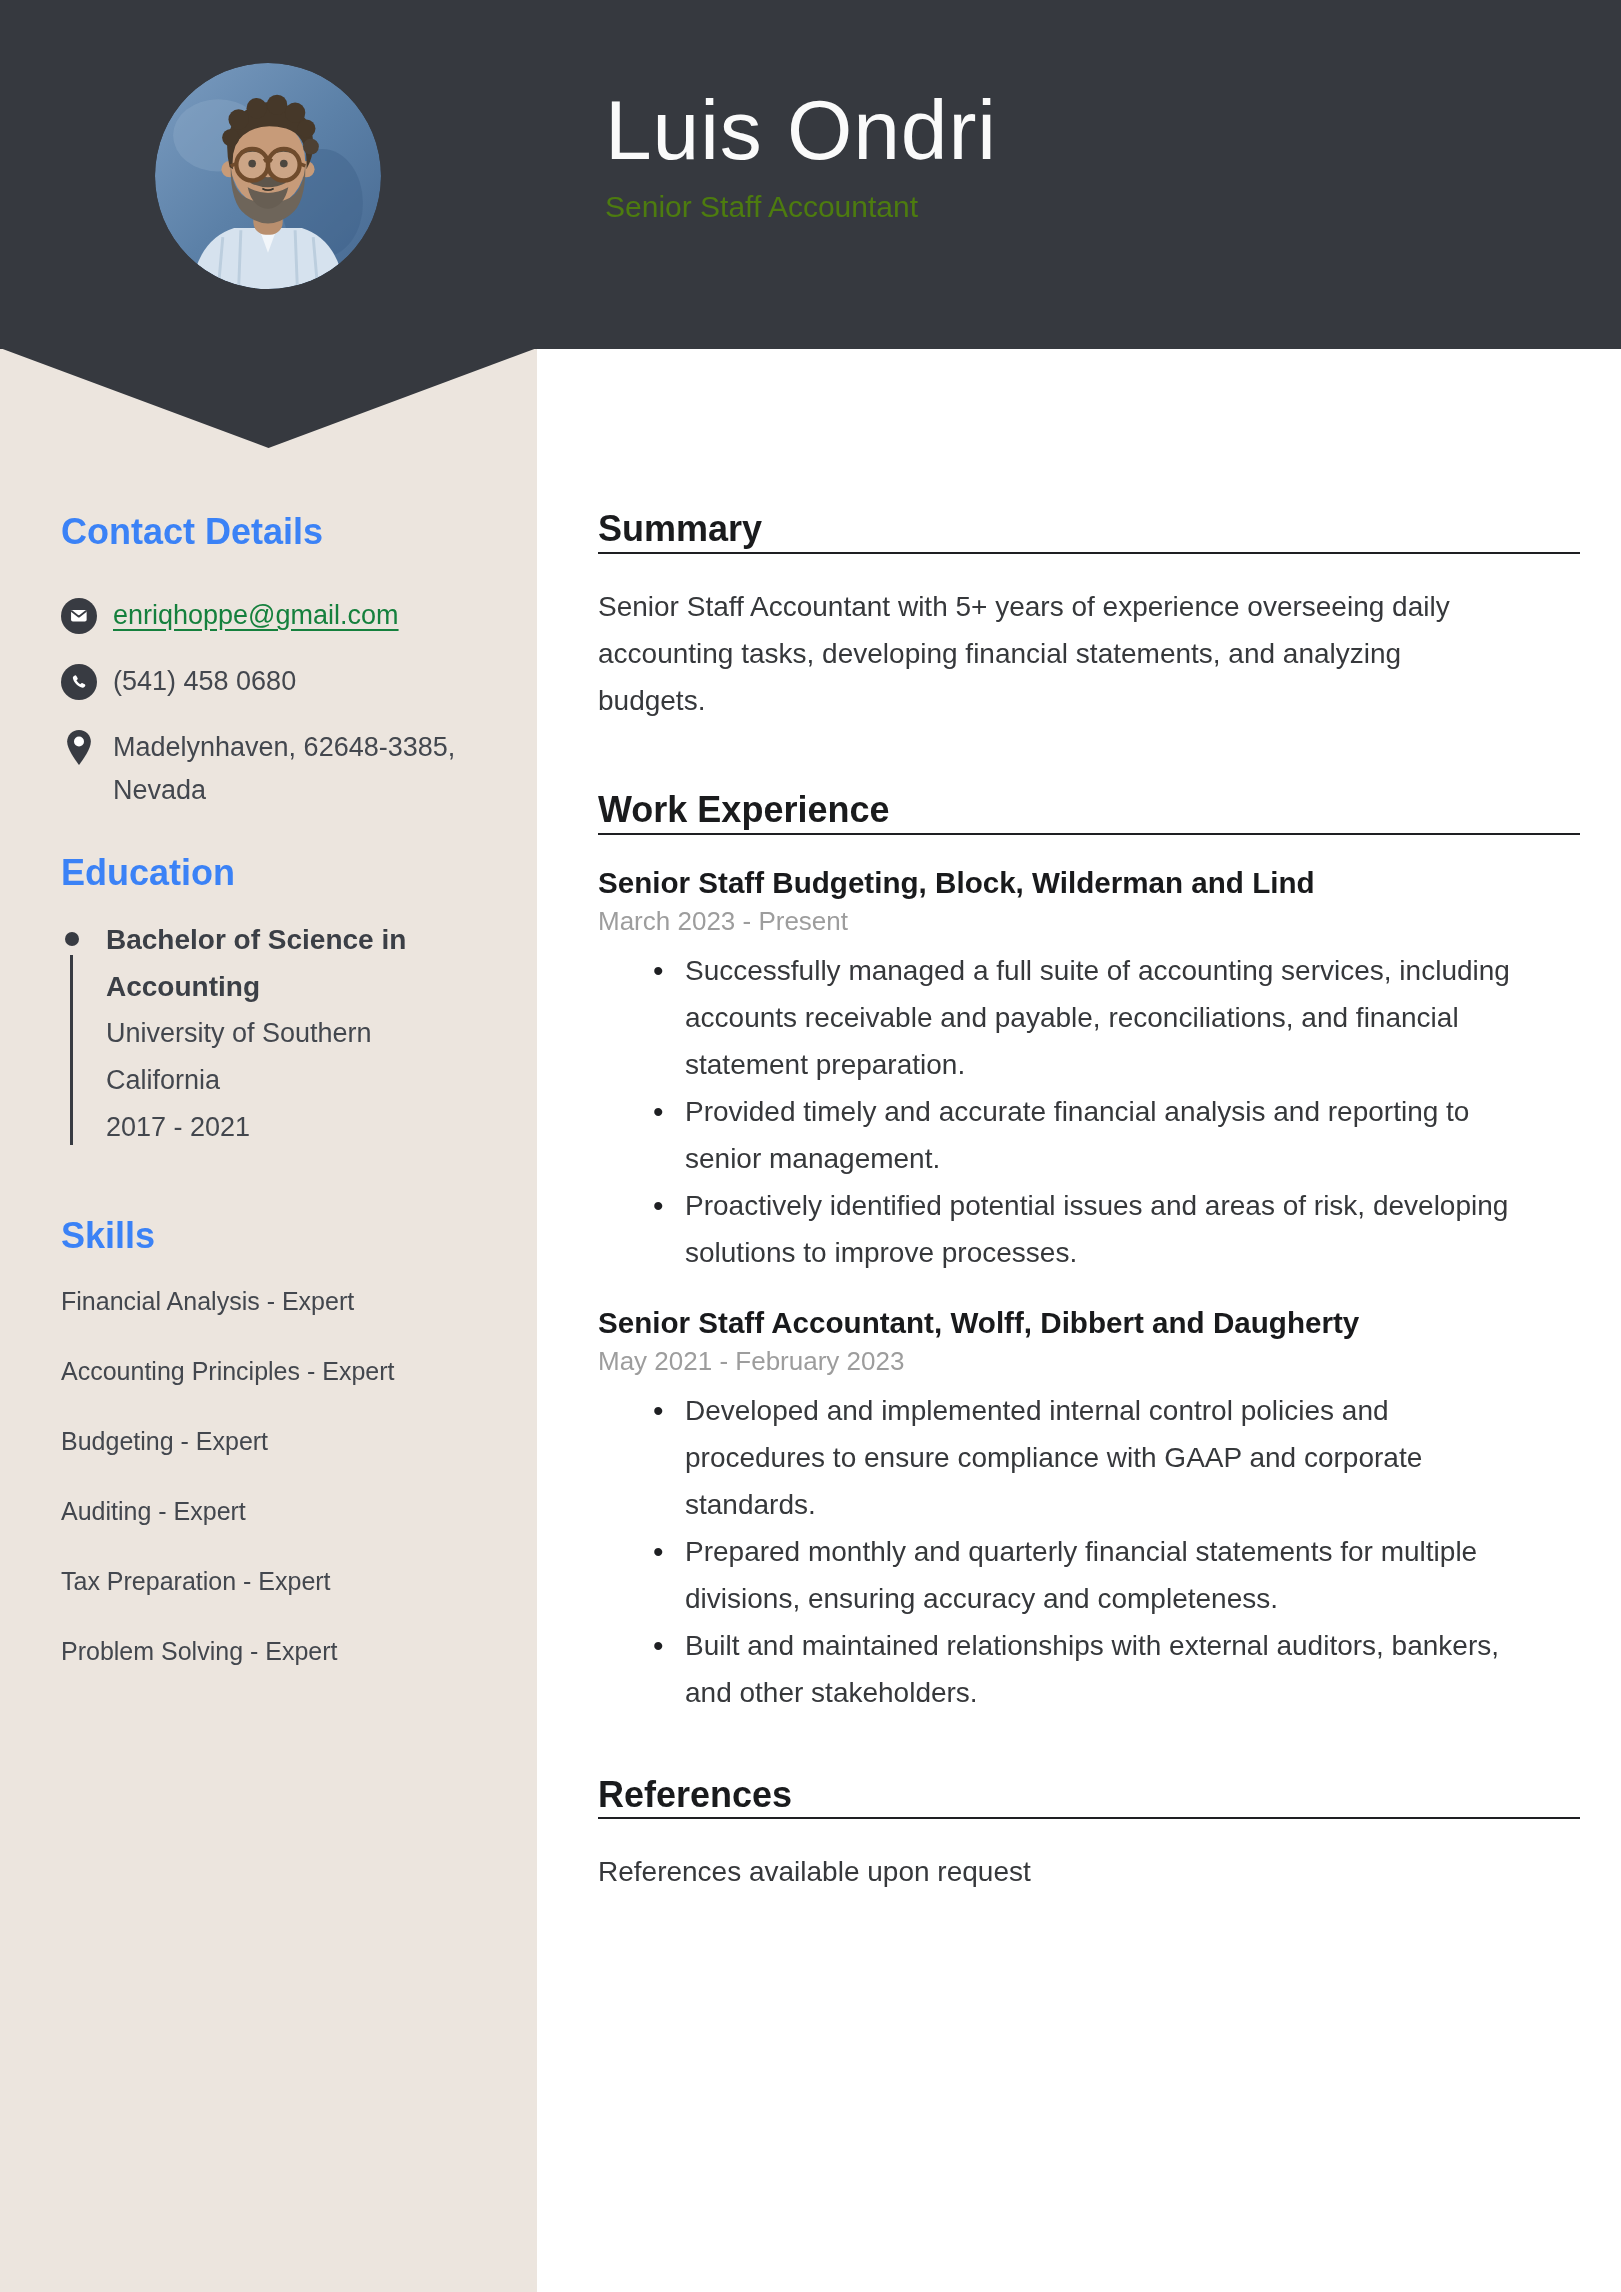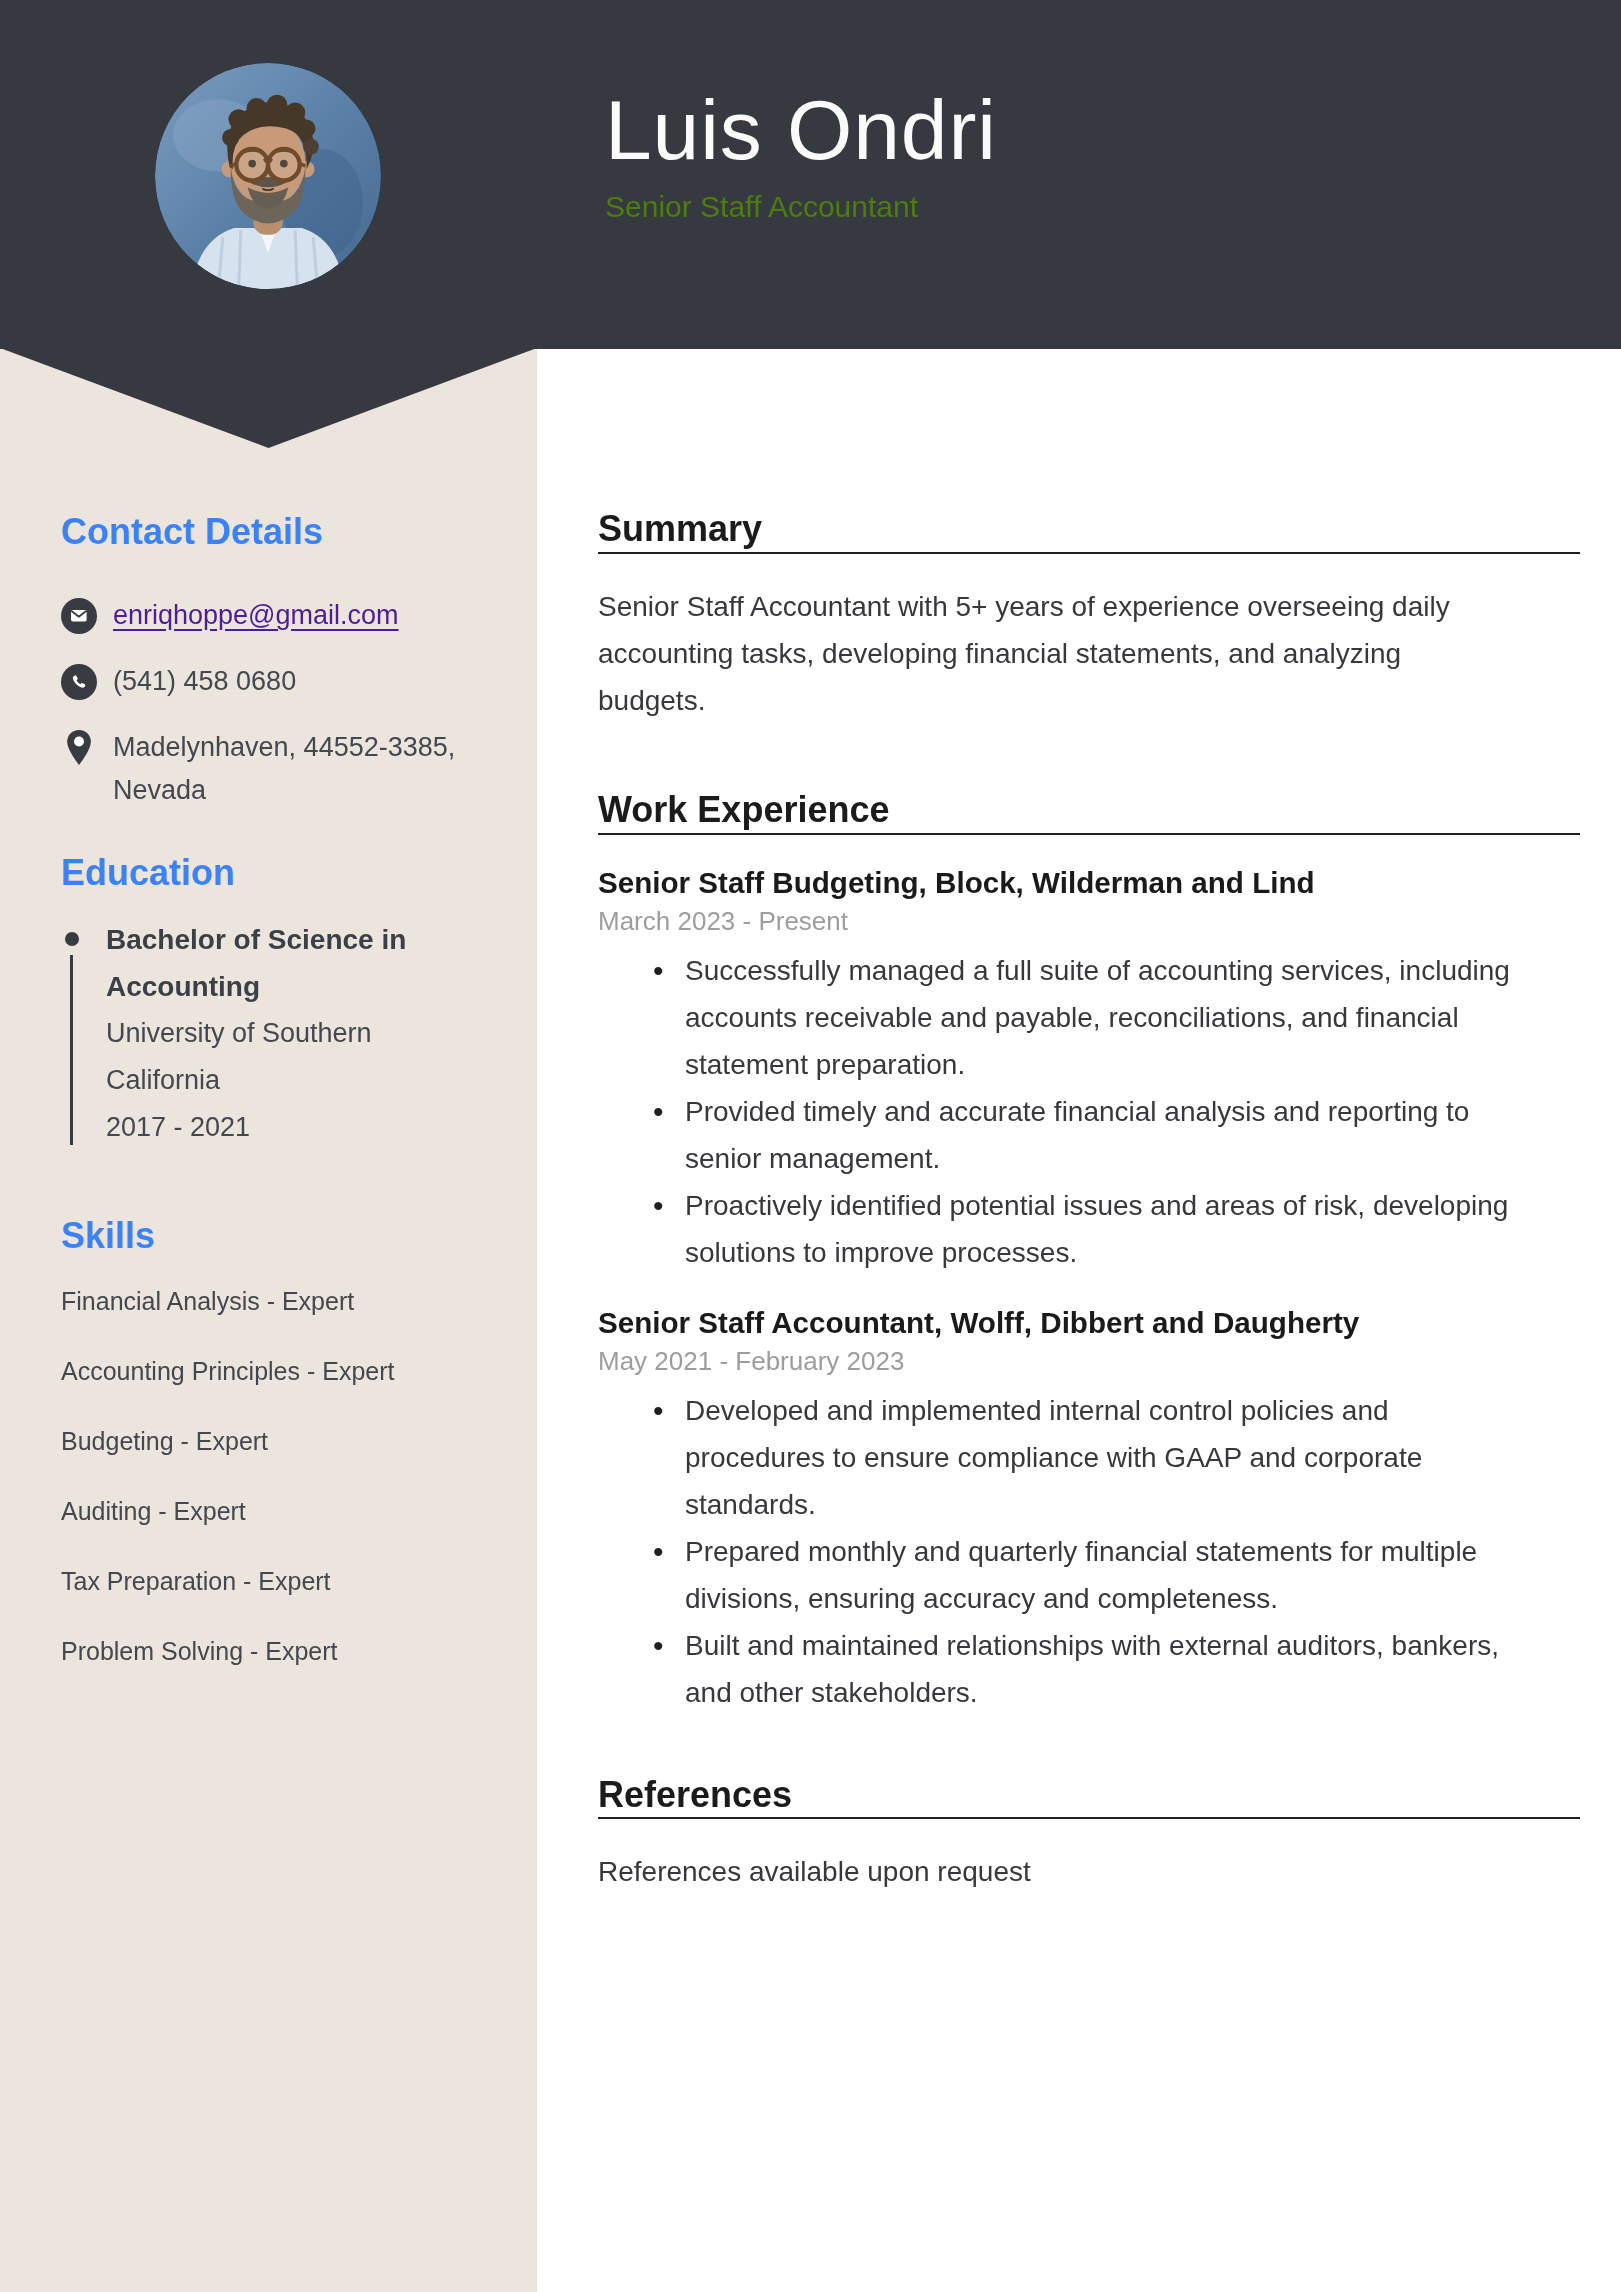--- a/index.html
+++ b/index.html
@@ -34,21 +34,21 @@
   .contact-section .side-h2 { margin-bottom:41px; }
   .contact-row { display:flex; gap:16px; margin-bottom:23px; align-items:flex-start; }
   .icon-circle {
     flex:none; width:36px; height:36px; border-radius:50%; background:#383b42;
     display:flex; align-items:center; justify-content:center; margin-top:3.6px;
   }
   .icon-circle svg { width:19.7px; height:19.7px; }
   .pin-wrap { flex:none; width:36px; height:39px; margin-top:1.8px; display:flex; justify-content:center; }
   .pin-wrap svg { width:30px; height:39px; }
   .contact-text { font-size:27px; line-height:43px; color:#43474e; }
-  .contact-text a { color:#4c1d95; text-decoration:underline; text-underline-offset:4.5px; }
+  .contact-text a { color:#15803d; text-decoration:underline; text-underline-offset:4.5px; }
   .education-section { margin-top:39px; }
   .education-section .side-h2 { margin-bottom:21.5px; }
   .edu-entry { position:relative; padding-left:45px; max-width:358px; font-size:27px; line-height:47px; color:#43474e; }
   .edu-dot { position:absolute; left:3.6px; top:16px; width:14.3px; height:14.3px; border-radius:50%; background:#383b42; }
   .edu-line { position:absolute; left:9px; top:39px; bottom:5.4px; width:2.7px; background:#383b42; }
   .edu-degree { font-size:28px; font-weight:700; color:#3b3f46; }
   .skills-section { margin-top:63px; }
   .skills-section .side-h2 { margin-bottom:30px; }
   .skill-item { font-size:25px; line-height:29px; color:#43474e; margin-bottom:41px; }
   
@@ -169,21 +169,21 @@
         <span class="contact-text">(541) 458 0680</span>
       </div>
 
       <div class="contact-row">
         <span class="pin-wrap">
           <svg viewBox="0 0 24 30">
               <path d="M12 1 C6.5 1 2.5 5.2 2.5 10.4 C2.5 17 12 29 12 29 C12 29 21.5 17 21.5 10.4 C21.5 5.2 17.5 1 12 1 Z" fill="#383b42"></path>
               <circle cx="12" cy="10.2" r="4" fill="#ffffff"></circle>
             </svg>
         </span>
-        <span class="contact-text">Madelynhaven, 44552-3385, Nevada</span>
+        <span class="contact-text">Madelynhaven, 62648-3385, Nevada</span>
       </div>
     </section>
 
     <section class="education-section">
       <h2 class="side-h2">Education</h2>
       <div class="edu-entry">
         <span class="edu-dot"></span>
         <span class="edu-line"></span>
         <div class="edu-degree">Bachelor of Science in Accounting</div>
         <div class="edu-school">University of Southern California</div>

